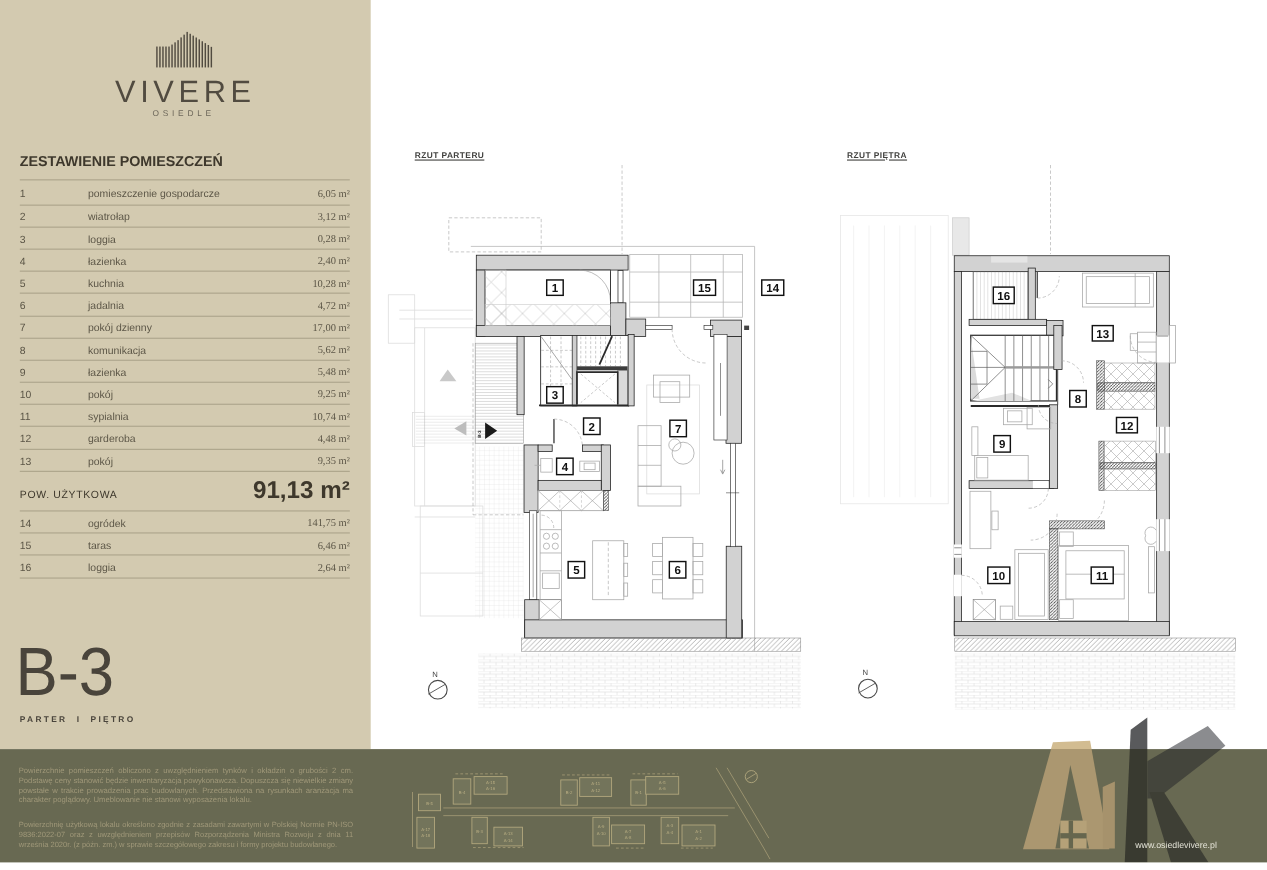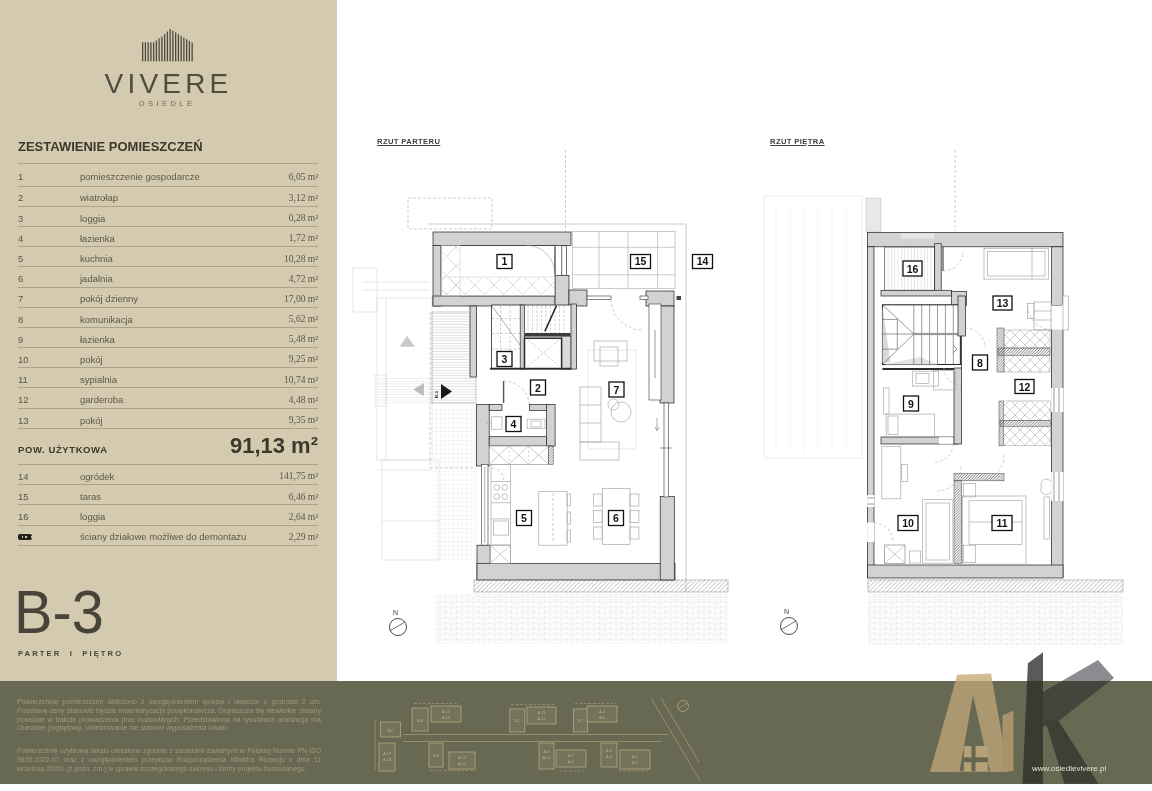--- a/index.html
+++ b/index.html
@@ -13,21 +13,21 @@
   #tbl1 { position:absolute; left:18px; top:163px; width:300px; }
   #tbl2 { position:absolute; left:18px; top:464px; width:300px; }
   .row { display:flex; height:20.2px; border-top:1px solid #aba38a; align-items:center; padding-top:3.5px;
          font-size:9.5px; color:#5c5647; }
   .row .n { width:22px; }
   #tbl1 .row:first-child { height:22.6px; }
   .row .nm { flex:1;margin-left:40px; }
   .row .v { text-align:center;font-family:Liberation Serif, serif; }
   .rowend { border-top:1px solid #aba38a; height:0; }
   #pow { position:absolute; left:18px; top:433px; width:300px; display:flex; align-items:baseline; }
-  #pow .lbl { font-weight:bold; font-size:9.5px; color:#3e382c; letter-spacing:.6px; flex:1; }
+  #pow .lbl { font-weight:normal; font-size:9.5px; color:#3e382c; letter-spacing:.6px; flex:1; }
   #pow .big { font-weight:bold; font-size:22px; color:#3e382c; }
   #b3 { position:absolute; left:14px; top:576px; font-size:62px; color:#49443b;
         transform:scaleX(.93); transform-origin:left top; letter-spacing:0px;}
   #parter { position:absolute; left:18px; top:649px; font-size:7.6px; color:#49443b; letter-spacing:2.1px;font-weight:bold; }
   .wallico { display:inline-block; width:13.5px; height:6.5px; background:#24201a; border-radius:2px;
      background-image:repeating-linear-gradient(90deg, transparent 0 2px, #d3cab0 2px 3.5px);
      background-position:2px 2.5px; background-size:9px 1.5px; background-repeat:repeat-x; }
   
   .fpar { position:absolute; width:304px; left:17px; font-size:7px; line-height:8.75px;
           color:#a09879; }
@@ -83,21 +83,21 @@
         <span class="v">3,12 m²</span>
       </div>
     <div class="row">
         <span class="n">3</span>
         <span class="nm">loggia</span>
         <span class="v">0,28 m²</span>
       </div>
     <div class="row">
         <span class="n">4</span>
         <span class="nm">łazienka</span>
-        <span class="v">1,72 m²</span>
+        <span class="v">2,40 m²</span>
       </div>
     <div class="row">
         <span class="n">5</span>
         <span class="nm">kuchnia</span>
         <span class="v">10,28 m²</span>
       </div>
     <div class="row">
         <span class="n">6</span>
         <span class="nm">jadalnia</span>
         <span class="v">4,72 m²</span>
@@ -153,25 +153,20 @@
       </div>
     <div class="row">
         <span class="n">15</span>
         <span class="nm">taras</span>
         <span class="v">6,46 m²</span>
       </div>
     <div class="row">
         <span class="n">16</span>
         <span class="nm">loggia</span>
         <span class="v">2,64 m²</span>
-      </div>
-    <div class="row">
-        <span class="n"><span class="wallico"></span></span>
-        <span class="nm">ściany działowe możliwe do demontażu</span>
-        <span class="v">2,29 m²</span>
       </div>
     <div class="rowend"></div>
   </div>
 
   <div id="b3">B-3</div>
   <div id="parter">PARTER&nbsp;&nbsp;I&nbsp;&nbsp;PIĘTRO</div>
 
   <div class="fpar" style="top:698px">
       <div class="jl">Powierzchnie pomieszczeń obliczono z uwzględnieniem tynków i okładzin o grubości 2 cm.</div>
       <div class="jl">Podstawę ceny stanowić będzie inwentaryzacja powykonawcza. Dopuszcza się niewielkie zmiany</div>

